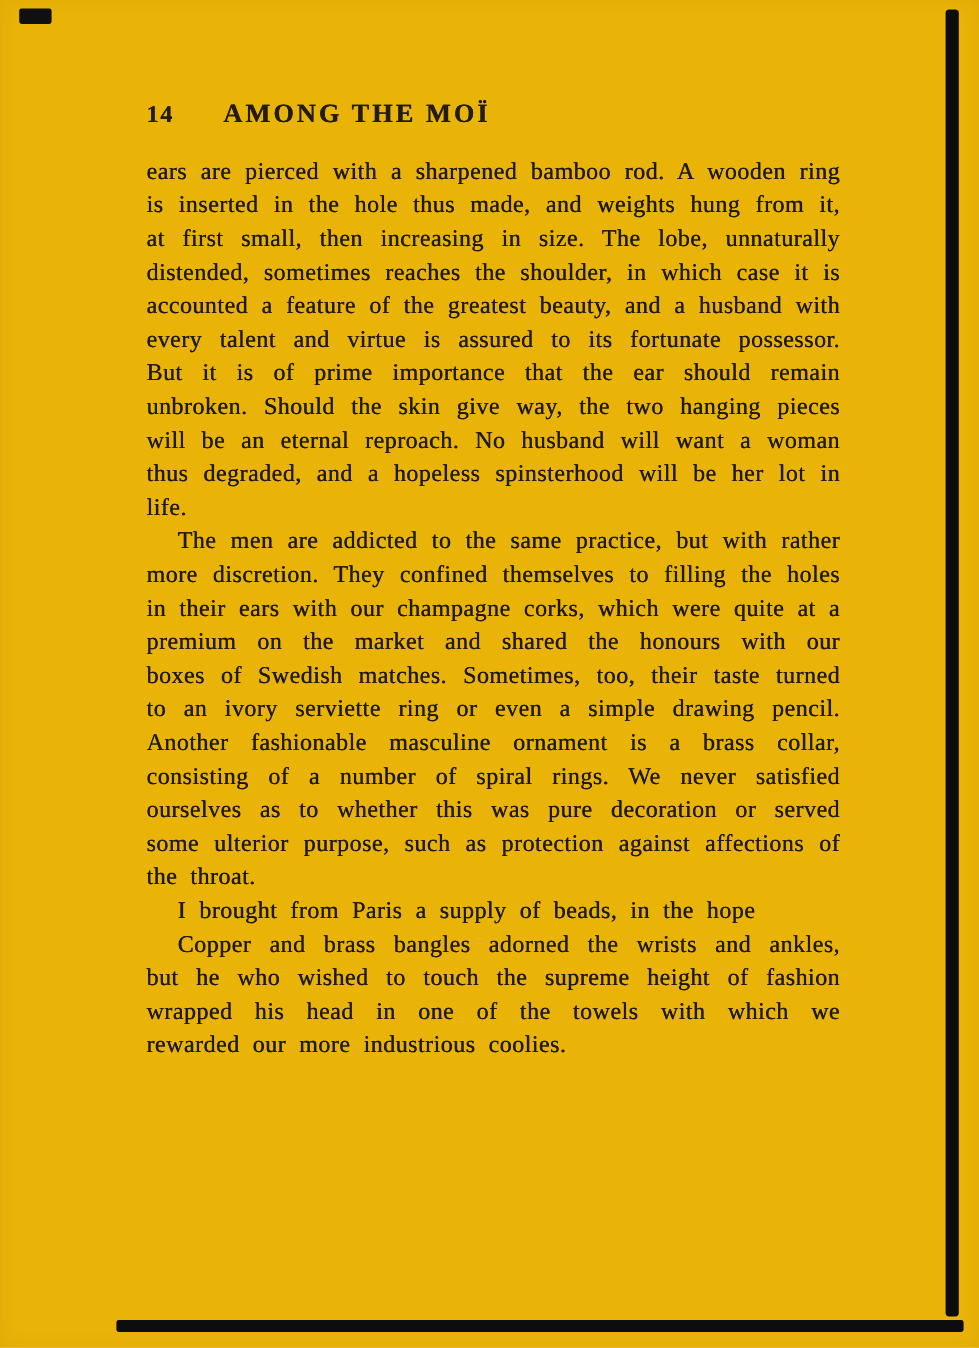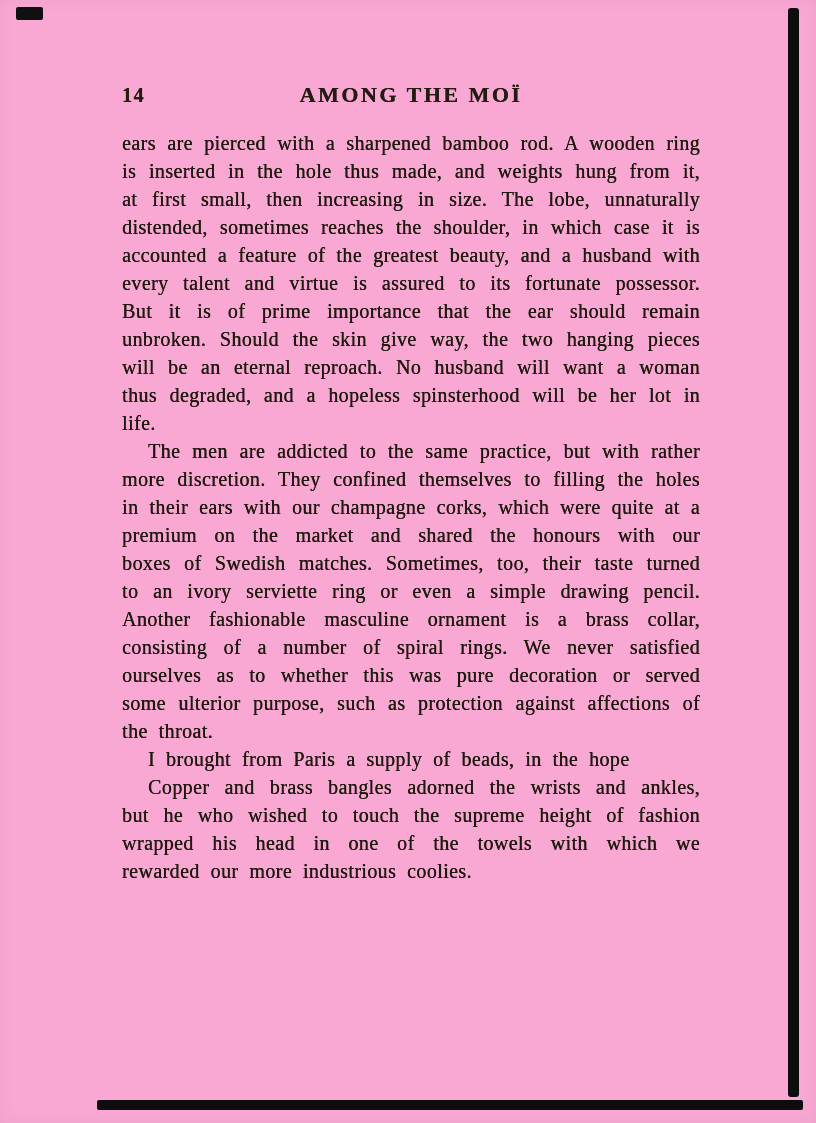--- a/index.html
+++ b/index.html
@@ -5,21 +5,21 @@
   * { margin: 0; padding: 0; box-sizing: border-box; }
   body {
     width: 816px;
     font-family: "Liberation Serif", "DejaVu Serif", serif;
     background: #e9e9e9;
   }
   .page {
     position: relative;
     width: 816px;
     height: 1123px;
-    background: #f9a8d4;
+    background: #eab308;
     overflow: hidden;
     box-shadow: inset 0 0 18px rgba(0,0,0,0.05);
   }
   .content {
     padding: 82px 116px 0 122px;
   }
   .running-head {
     display: flex;
     align-items: baseline;
     margin-bottom: 21px;
@@ -27,21 +27,20 @@
   }
   .page-number {
     width: 64px;
     font-size: 20px;
     font-weight: 700;
     letter-spacing: 1.5px;
     text-shadow: 0.3px 0 0 currentColor;
   }
   .head-title {
     flex: 1;
-    text-align: center;
     font-size: 22px;
     font-weight: 700;
     letter-spacing: 2.5px;
     text-shadow: 0.3px 0 0 currentColor;
     white-space: nowrap;
   }
   .head-spacer { width: 64px; }
   .body-text {
     color: #1f1a0f;
     font-size: 20px;

